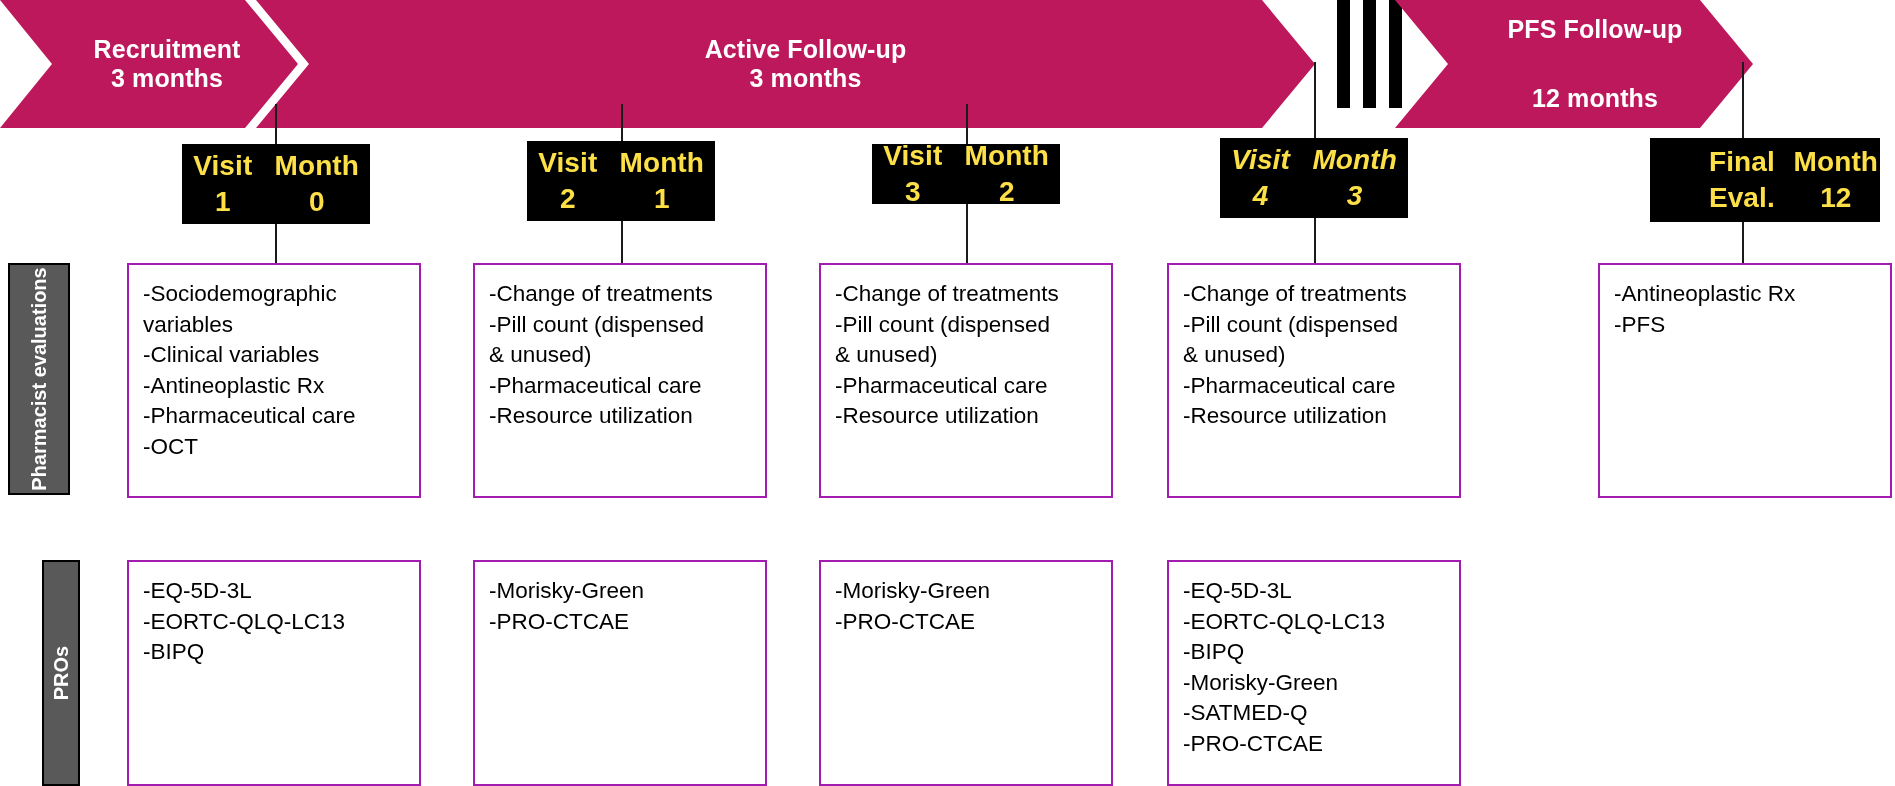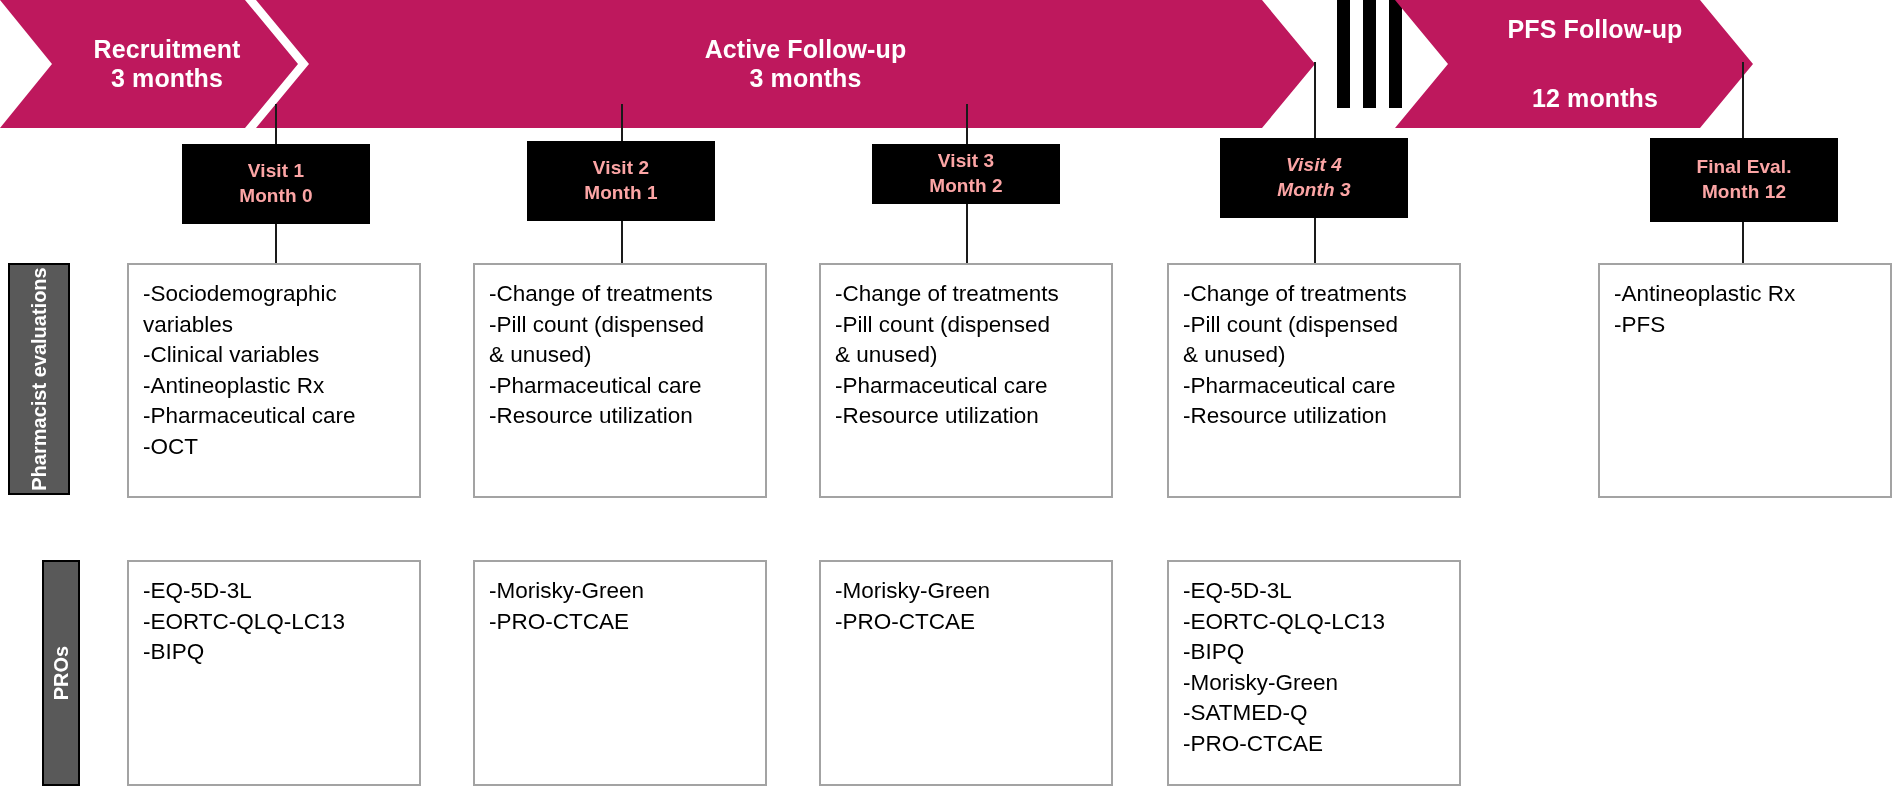--- a/index.html
+++ b/index.html
@@ -89,37 +89,37 @@
   .connector {
     position: absolute;
     width: 2px;
     background: #1a1a1a;
   }
 
   
   .visit-box {
     position: absolute;
     background: #000000;
-    color: #fca5a5;
+    color: #fde047;
     display: flex;
-    flex-direction: column;
+    flex-direction: row;
     align-items: center;
     justify-content: center;
     text-align: center;
     font-weight: bold;
-    font-size: 19px;
+    font-size: 28px;
     line-height: 1.3;
     letter-spacing: .1px;
   }
 
   
   .content-box {
     position: absolute;
     background: #ffffff;
-    border: 2px solid #a3a3a3;
+    border: 2px solid #a21caf;
     box-sizing: border-box;
     padding: 14px 0 0 14px;
     font-size: 22.5px;
     line-height: 1.36;
     color: #000000;
     overflow: hidden;
   }
   .content-box .line { display: block; white-space: nowrap; }
 
   
@@ -194,21 +194,21 @@
   <div class="visit-box" style="left:872px; top:144px; width:188px; height:60px;">
     <span>Visit 3</span>
     <span>Month 2</span>
   </div>
 
   <div class="visit-box" style="left:1220px; top:138px; width:188px; height:80px;font-style:italic;">
     <span>Visit 4</span>
     <span>Month 3</span>
   </div>
 
-  <div class="visit-box" style="left:1650px; top:138px; width:188px; height:84px;">
+  <div class="visit-box" style="left:1650px; top:138px; width:188px; height:84px;padding-left:42px;">
     <span>Final Eval.</span>
     <span>Month 12</span>
   </div>
 
   <div class="cat-label" style="left:8px; top:263px; width:62px; height:232px;">
     <span class="rot">Pharmacist evaluations</span>
   </div>
 
   <div class="cat-label" style="left:42px; top:560px; width:38px; height:226px;">
     <span class="rot">PROs</span>

